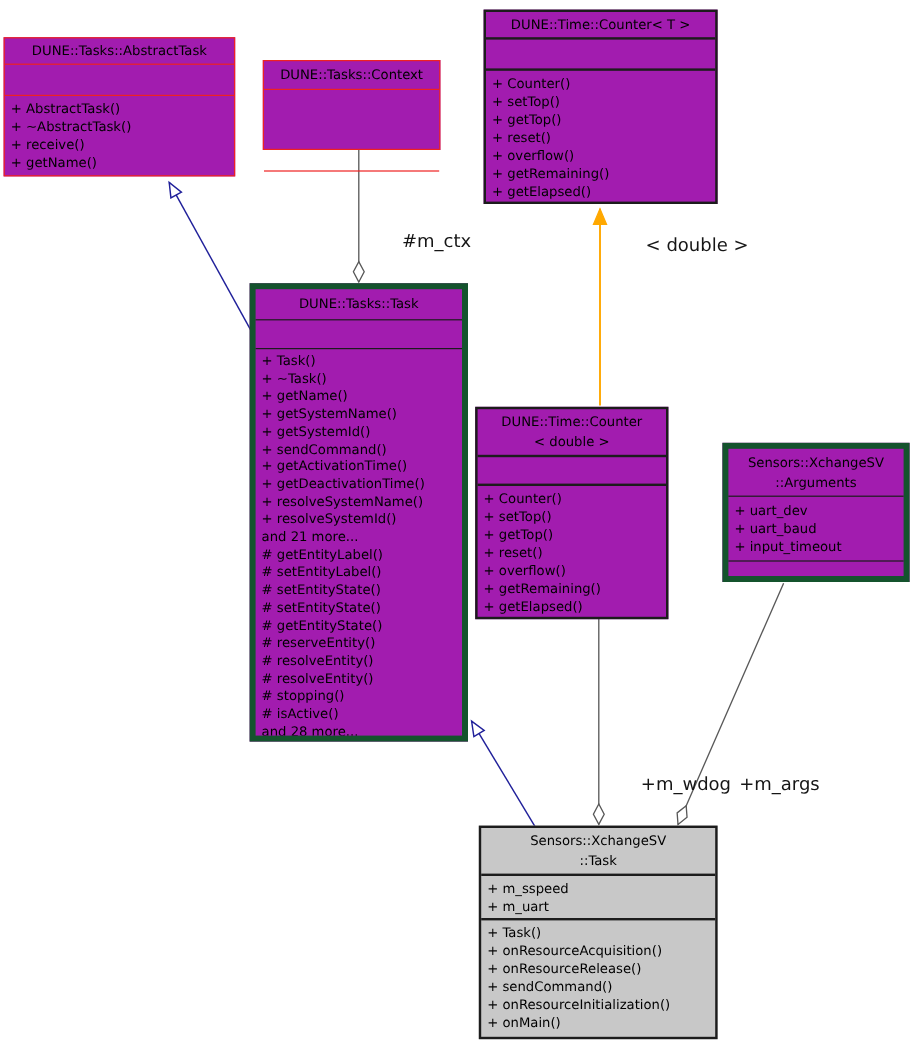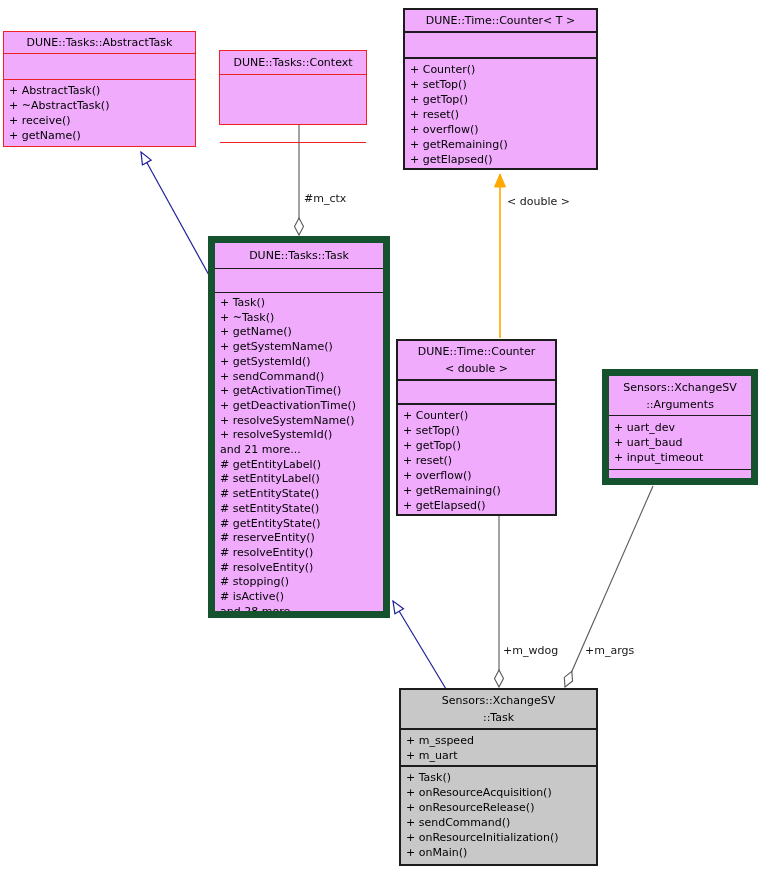--- a/index.html
+++ b/index.html
@@ -8,33 +8,33 @@
     width: 761px;
     height: 872px;
     background: #ffffff;
     font-family: "DejaVu Sans", "Liberation Sans", sans-serif;
     overflow: hidden;
   }
   svg.edges { position: absolute; left: 0; top: 0; }
 
   .box {
     position: absolute;
-    background: #f0abfc;
+    background: #a21caf;
     display: flex;
     flex-direction: column;
     box-sizing: border-box;
     font-size: 11px;
     color: #000;
   }
   .box .sec { box-sizing: border-box; overflow: hidden; }
   .box .sec + .sec { border-top: 1px solid #1c1c1c; }
 
   .box.red { border: 1px solid #ee2222; }
   .box.red .sec + .sec { border-top-color: #ee2222; }
-  .box.b1 { border: 7px solid #14532d; justify-content: space-between; }
+  .box.b1 { border: 5px solid #14532d; justify-content: space-between; }
   .box.b2 { border: 2px solid #1c1c1c; }
   .box.b2 .sec + .sec { border-top-width: 2px; }
 
   .s-title {
     display: flex; flex-direction: column;
     justify-content: center; align-items: center;
     text-align: center;
   }
   .s-title .line { line-height: 17px; white-space: nowrap; }
   .s-attrs, .s-methods { padding: 3px 5px 0 5px; }
@@ -72,23 +72,24 @@
   #box-arguments .s-attrs  { flex: 0 0 54px; padding-top: 4px; }
   #box-arguments .s-methods{ flex: 1 1 auto; }
 
   #box-xchange-task { left: 399px; top: 688px; width: 199px; height: 178px; background: #c8c8c8; }
   #box-xchange-task .s-title  { flex: 0 0 38px; }
   #box-xchange-task .s-attrs  { flex: 0 0 37px; padding-top: 3px; }
   #box-xchange-task .s-methods{ flex: 1 1 auto; }
 
   .edge-label {
     position: absolute;
-    font-size: 11px;
+    font-size: 15px;
     color: #161616;
     white-space: nowrap;
+    margin-left: 31px;
   }
   #lbl-m-ctx  { left: 304px; top: 192px; }
   #lbl-double { left: 507px; top: 195px; }
   #lbl-m-wdog { left: 503px; top: 644px; }
   #lbl-m-args { left: 585px; top: 644px; }
 </style>
 </head>
 <body>
 
 <div class="diagram">

